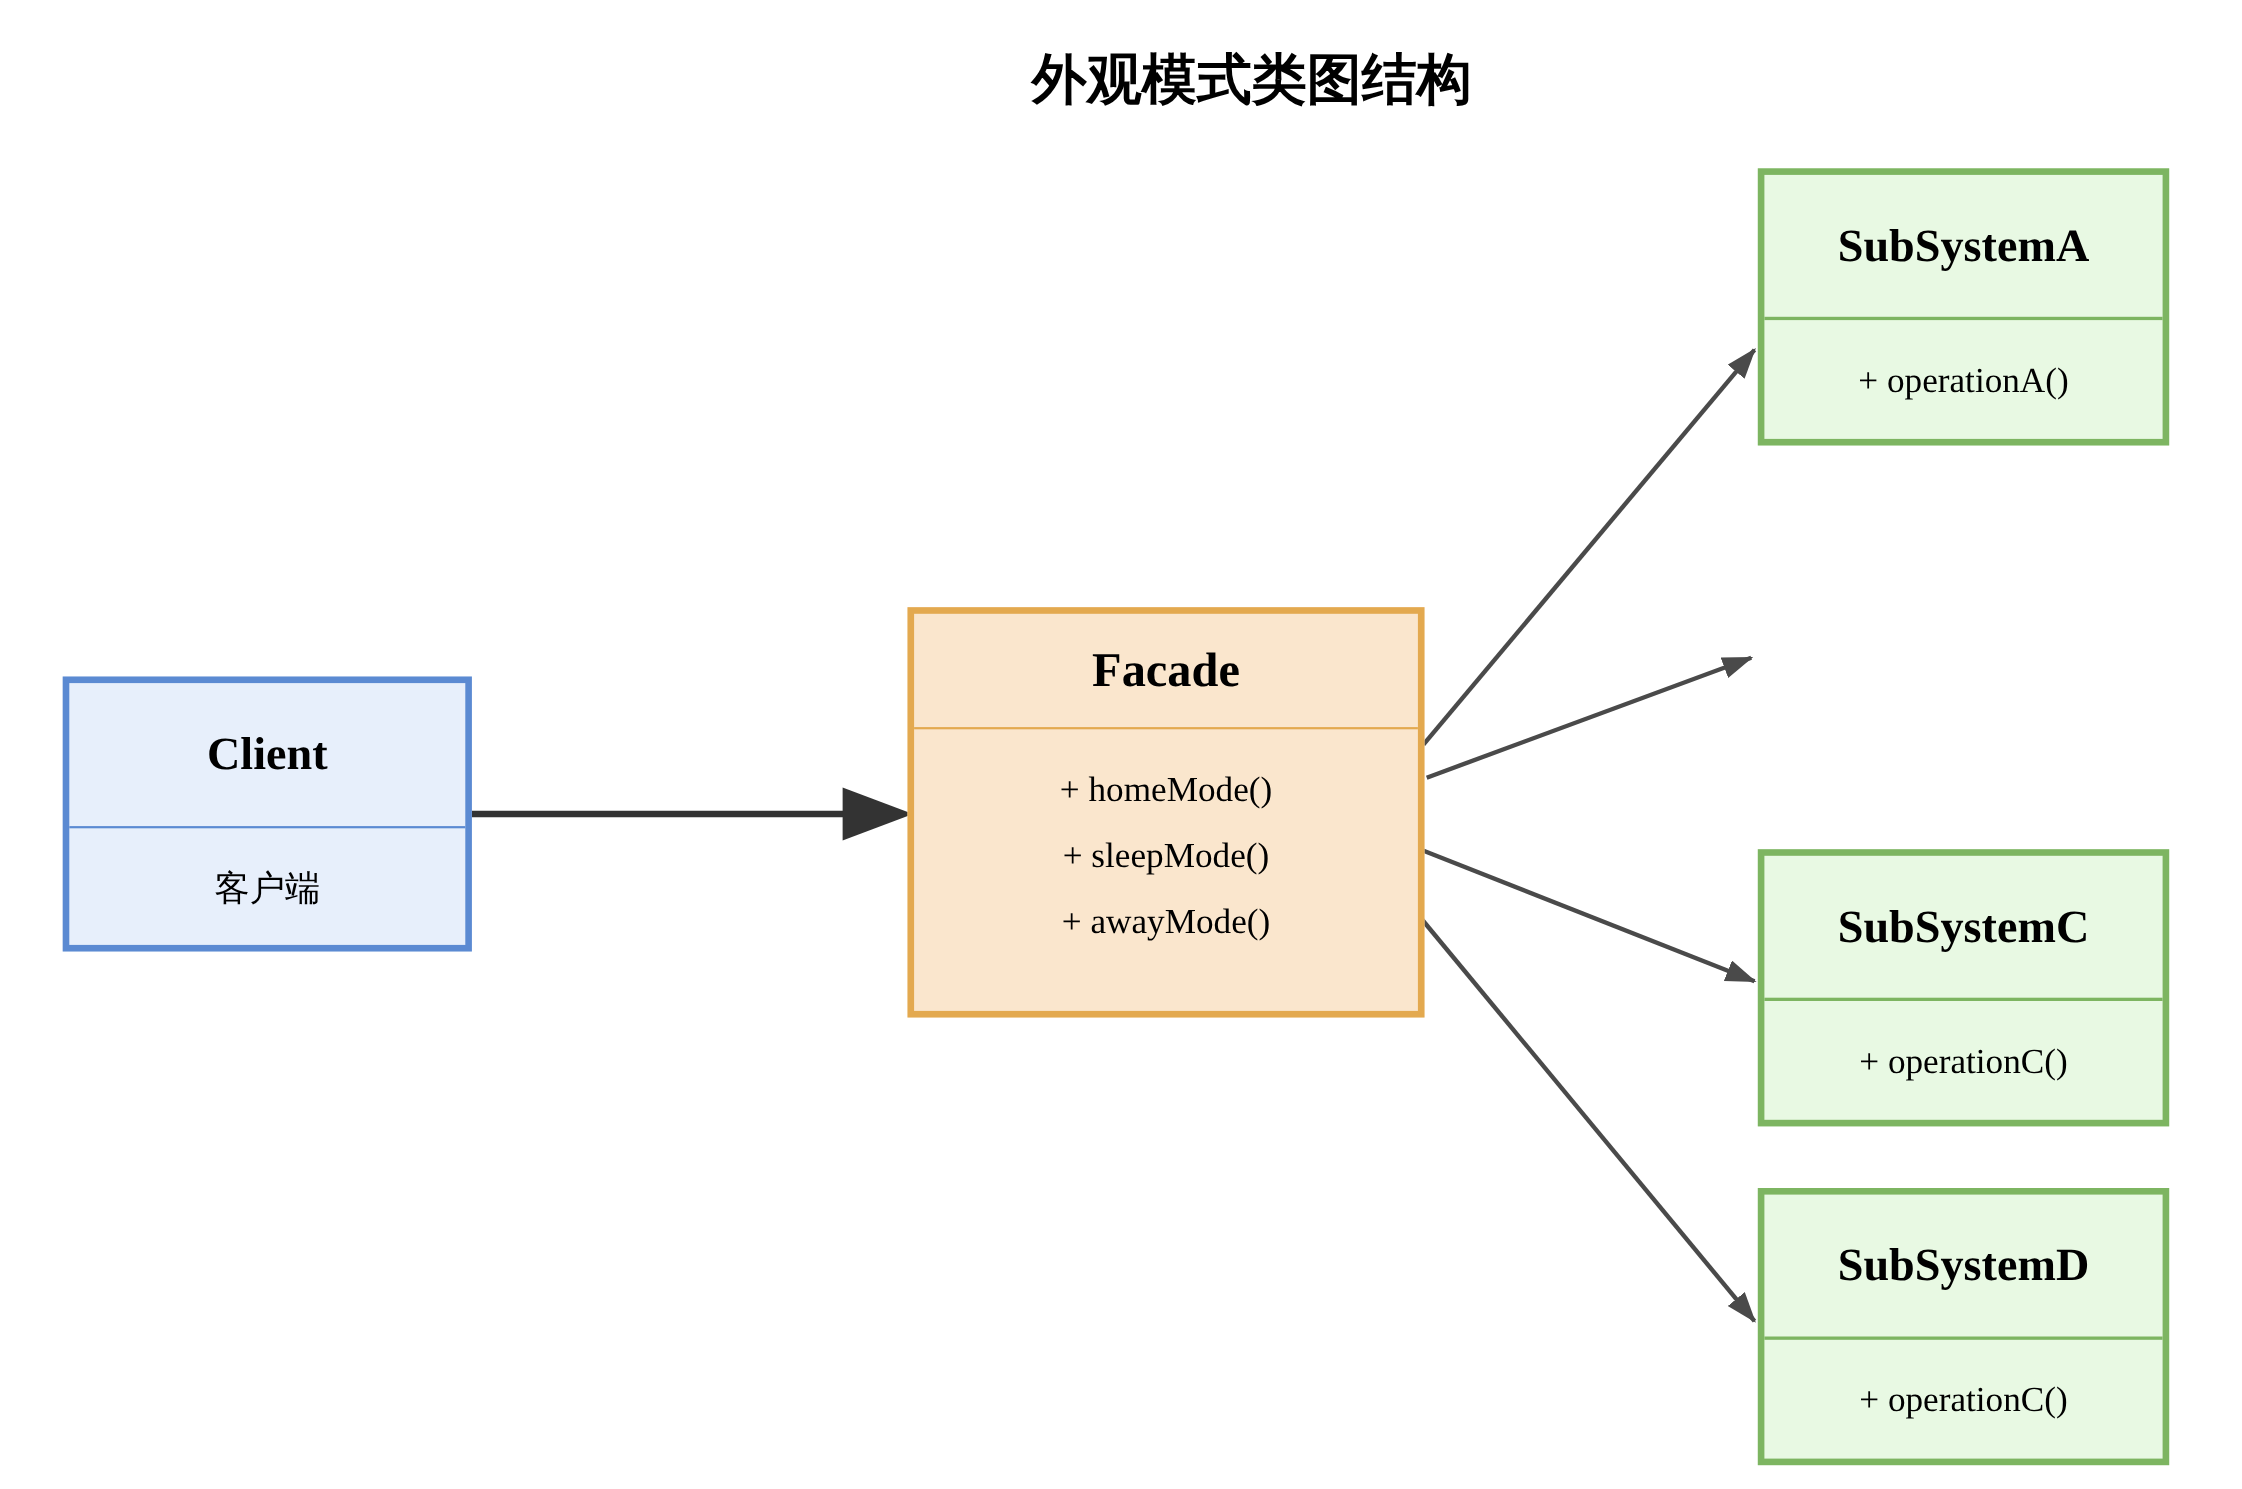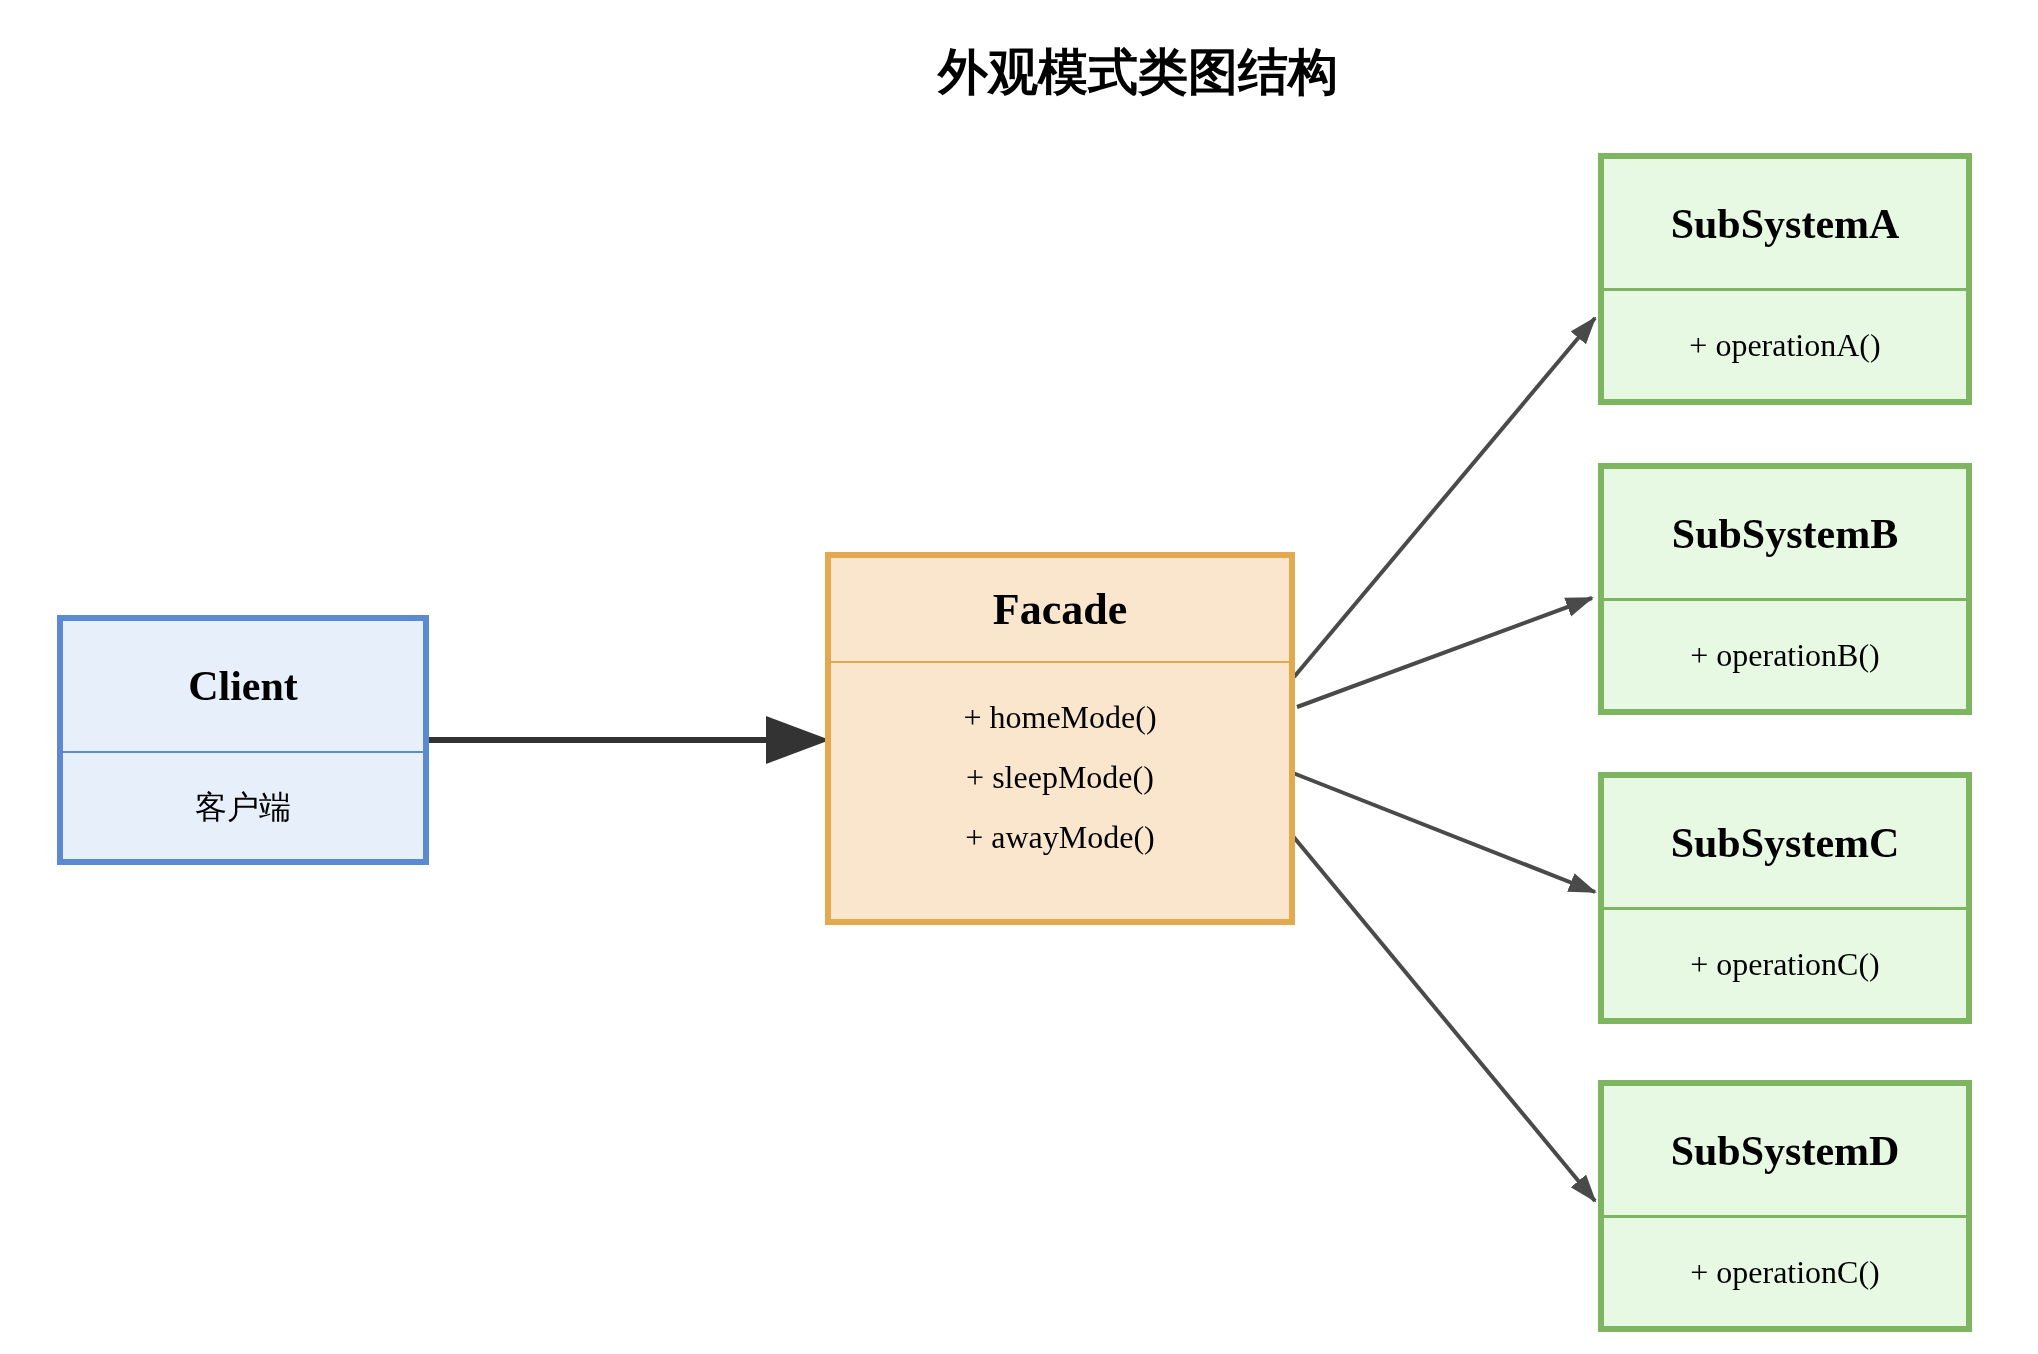--- a/index.html
+++ b/index.html
@@ -106,26 +106,20 @@
     </div>
   </div>
 
   <div class="uml subsys sub-a">
     <div class="hdr">SubSystemA</div>
     <div class="bdy">
       <div class="line">+ operationA()</div>
     </div>
   </div>
 
-  <div class="uml subsys sub-b">
-    <div class="hdr">SubSystemB</div>
-    <div class="bdy">
-      <div class="line">+ operationB()</div>
-    </div>
-  </div>
 
   <div class="uml subsys sub-c">
     <div class="hdr">SubSystemC</div>
     <div class="bdy">
       <div class="line">+ operationC()</div>
     </div>
   </div>
 
   <div class="uml subsys sub-d">
     <div class="hdr">SubSystemD</div>

